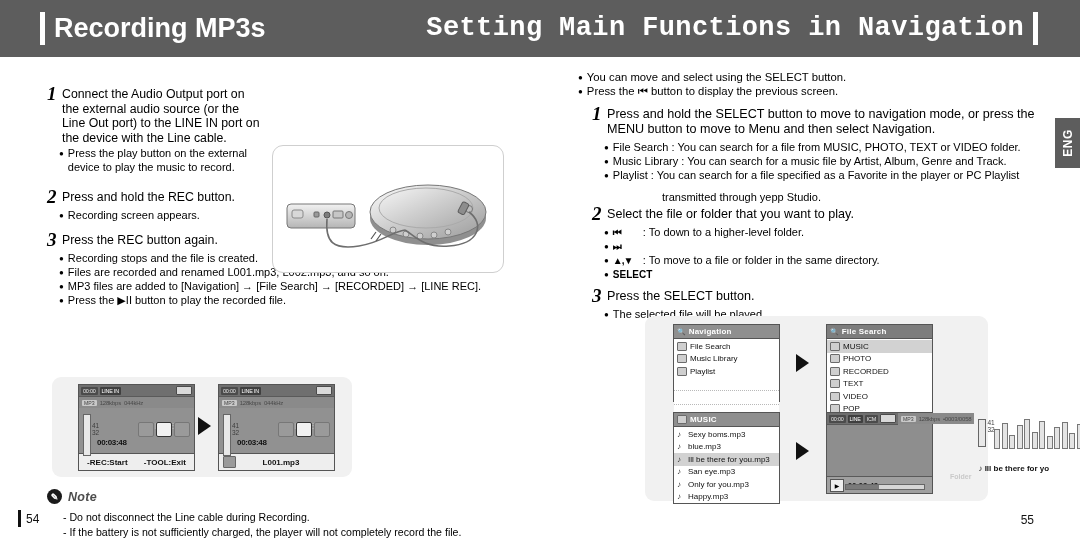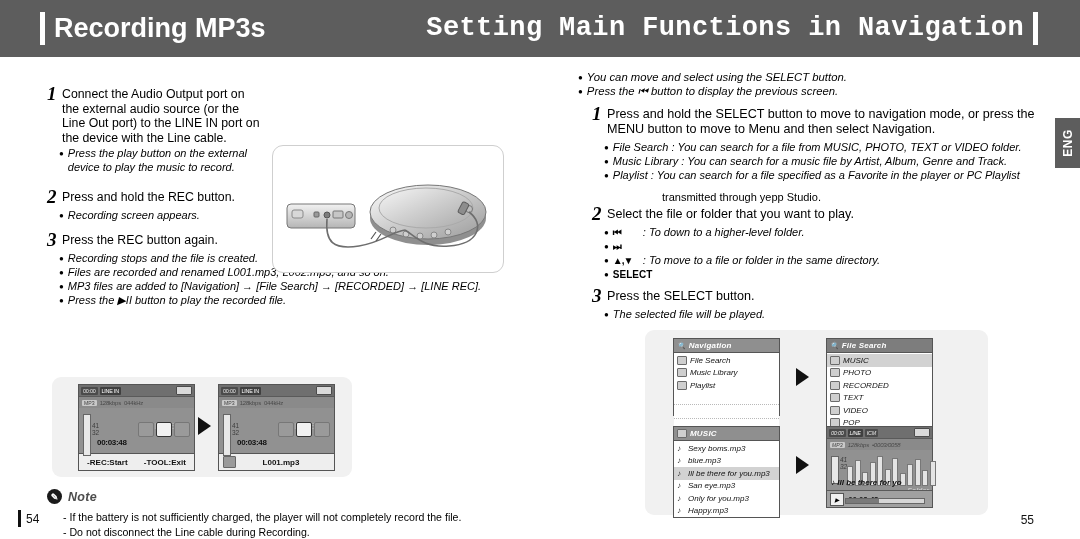--- a/index.html
+++ b/index.html
@@ -55,21 +55,21 @@
     width:15px;flex:0 0 15px;line-height:16px;
     margin-top:-1px;
   }
   .step-txt{font-size:12.3px;line-height:14.6px;}
 
   .bullets{font-size:11px;line-height:13.6px;}
   .blt{display:flex;align-items:flex-start;margin-bottom:0px;}
   .blt .dot{
     flex:0 0 auto;margin-right:4px;font-size:8px;line-height:14px;
   }
-  .blt .btxt{flex:1;font-style:italic;}
+  .blt .btxt{flex:1;}
 
   
   .gl{font-size:10px;letter-spacing:-1px;font-weight:bold;}
   .bold{font-weight:bold;}
 
   
   .illus{
     position:absolute;left:272px;top:88px;width:230px;height:126px;
     border:1px solid #cfcfcf;border-radius:11px;background:#fff;
     overflow:hidden;
@@ -160,22 +160,22 @@
     font-weight:bold;
   }
   .note-title{
     font-size:12.5px;font-weight:bold;font-style:italic;color:#4d4d4d;
     letter-spacing:.3px;
   }
   .note-list{margin-top:6px;padding-left:16px;font-size:10.6px;line-height:15.2px;}
 
   
   .nav-panel{
-    position:absolute;left:645px;top:330px;width:343px;height:185px;
-    background:#f1f1f1;border-radius:9px;font-style:italic;
+    position:absolute;left:645px;top:316px;width:343px;height:185px;
+    background:#f1f1f1;border-radius:9px;
   }
   .scr{
     position:absolute;width:105px;background:#ffffff;border:1px solid #555;
   }
   .scr-hd{
     height:13px;background:#8f8f8f;display:flex;align-items:center;gap:3px;
     padding:0 3px;border-bottom:1px solid #555;
   }
   .scr-hd.dark{background:#7d7d7d;}
   .scr-hd-t{font-size:8px;font-weight:bold;color:#ffffff;letter-spacing:.2px;}
@@ -189,21 +189,21 @@
   .mini{
     width:8px;height:7px;border:1px solid #6b6b6b;background:#cfcfcf;
     flex:0 0 auto;border-radius:1px;
   }
   .note-ico{font-size:8px;color:#333;flex:0 0 auto;width:8px;}
   .mag{font-size:7px;color:#eee;flex:0 0 auto;}
 
   
   .pscr{
     position:absolute;width:105px;height:80px;background:#8e8e8e;
-    border:1px solid #555;display:flex;flex-direction:column;
+    border:1px solid #555;display:flex;flex-direction:row;
   }
   .pscr-title{
     position:absolute;left:4px;bottom:20px;font-size:8px;font-weight:bold;
     color:#111;white-space:nowrap;
   }
   .folder-tag{
     position:absolute;right:3px;bottom:13px;font-size:7px;color:#c9c9c9;
     font-weight:bold;
   }
   .pfoot{
@@ -390,22 +390,22 @@
       </div>
     </div>
   </div>
 
   <div class="note-wrap">
     <div class="note-hd">
       <span class="note-badge">✎</span>
       <span class="note-title">Note</span>
     </div>
     <div class="note-list">
+      <div>- Do not disconnect the Line cable during Recording.</div>
       <div>- If the battery is not sufficiently charged, the player will not completely record the file.</div>
-      <div>- Do not disconnect the Line cable during Recording.</div>
 
     </div>
   </div>
 </div>
 
 <div class="col-right">
 
   <div class="bullets" style="position:absolute;left:38px;top:14px;width:420px;">
     <div class="blt">
       <span class="dot">●</span>

